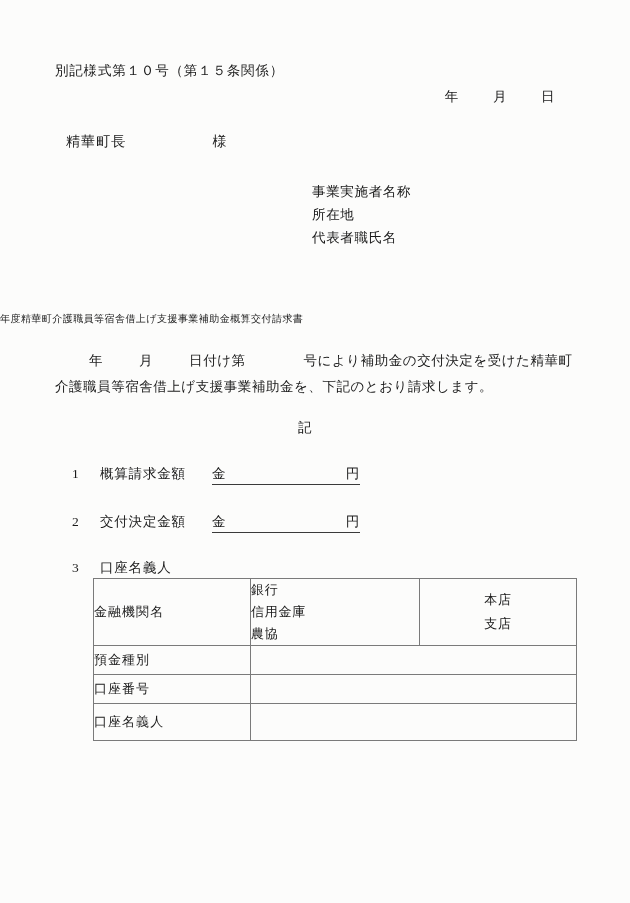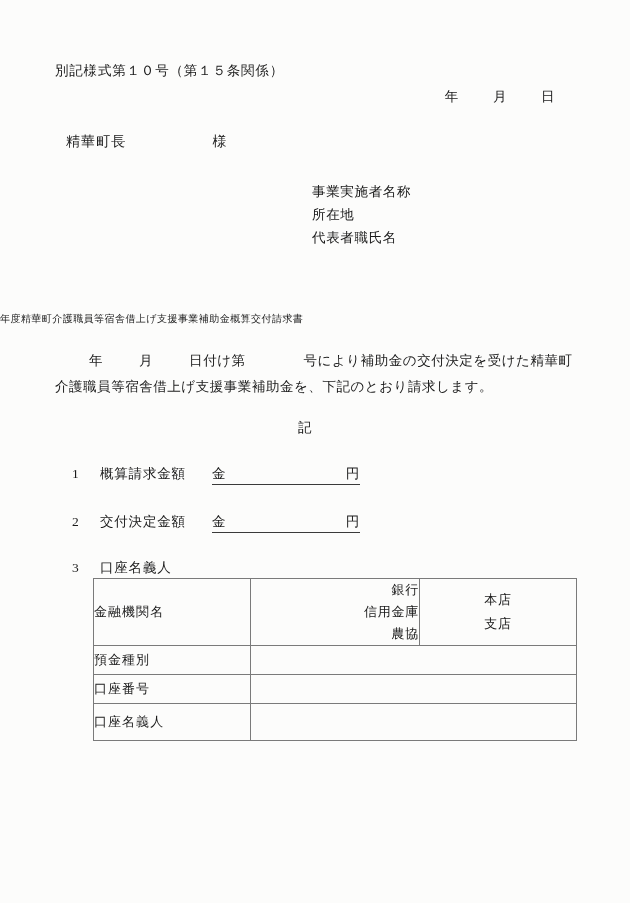--- a/index.html
+++ b/index.html
@@ -172,21 +172,20 @@
     vertical-align: middle;
   }
   .cell-label {
     width: 156px;
     padding: 8px 0 8px 14px;
     letter-spacing: 0.08em;
     font-family: Liberation Mono, monospace;
   }
   .cell-kind {
     width: 168px;
-    text-align: right;
     padding: 7px 10px 7px 0;
     line-height: 22px;
     margin-top: 34px;
   }
   .cell-kind div { letter-spacing: 0.06em; }
   .cell-branch {
     text-align: center;
     padding: 7px 12px 7px 0;
     line-height: 24px;
   }

